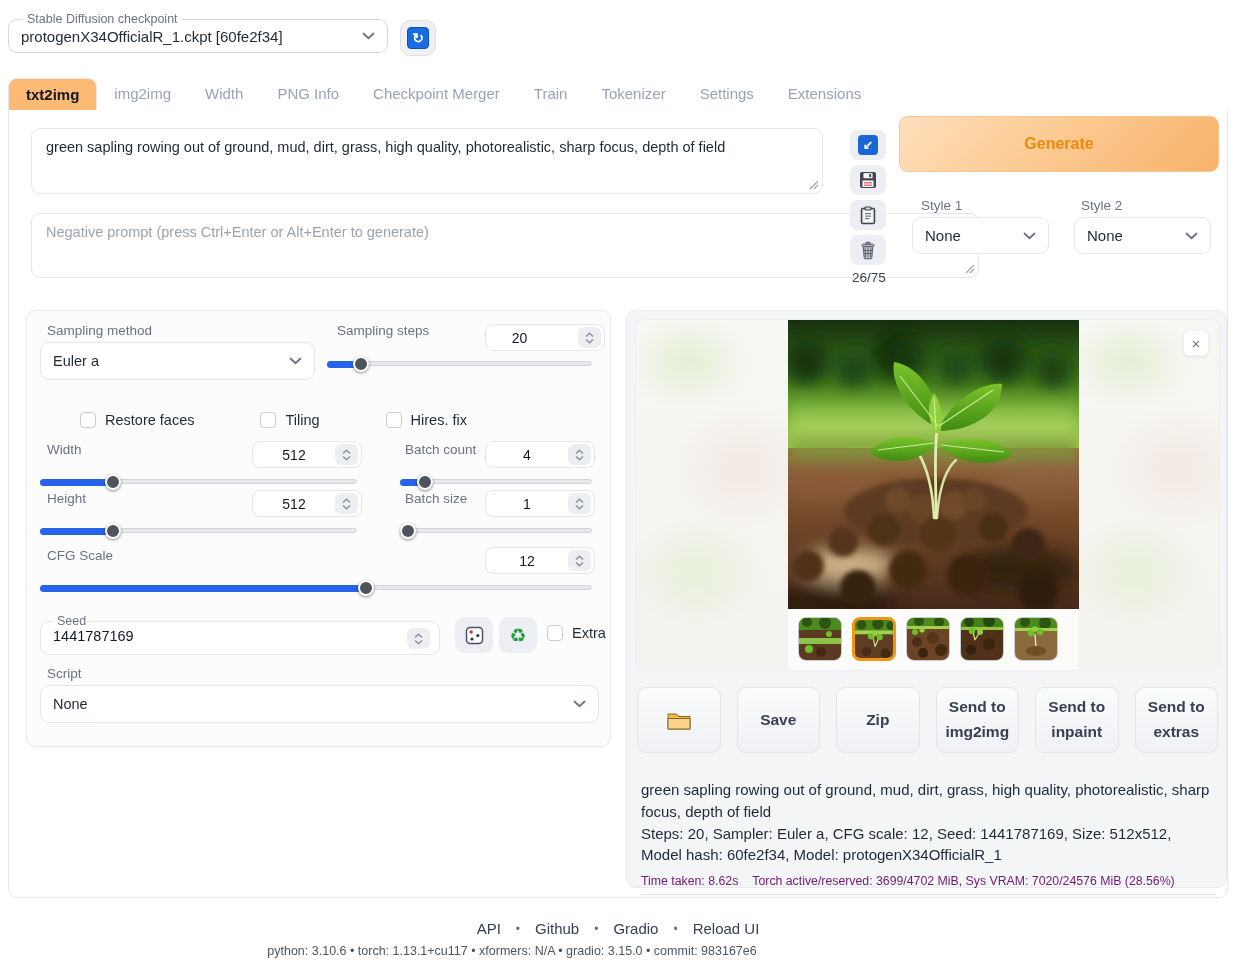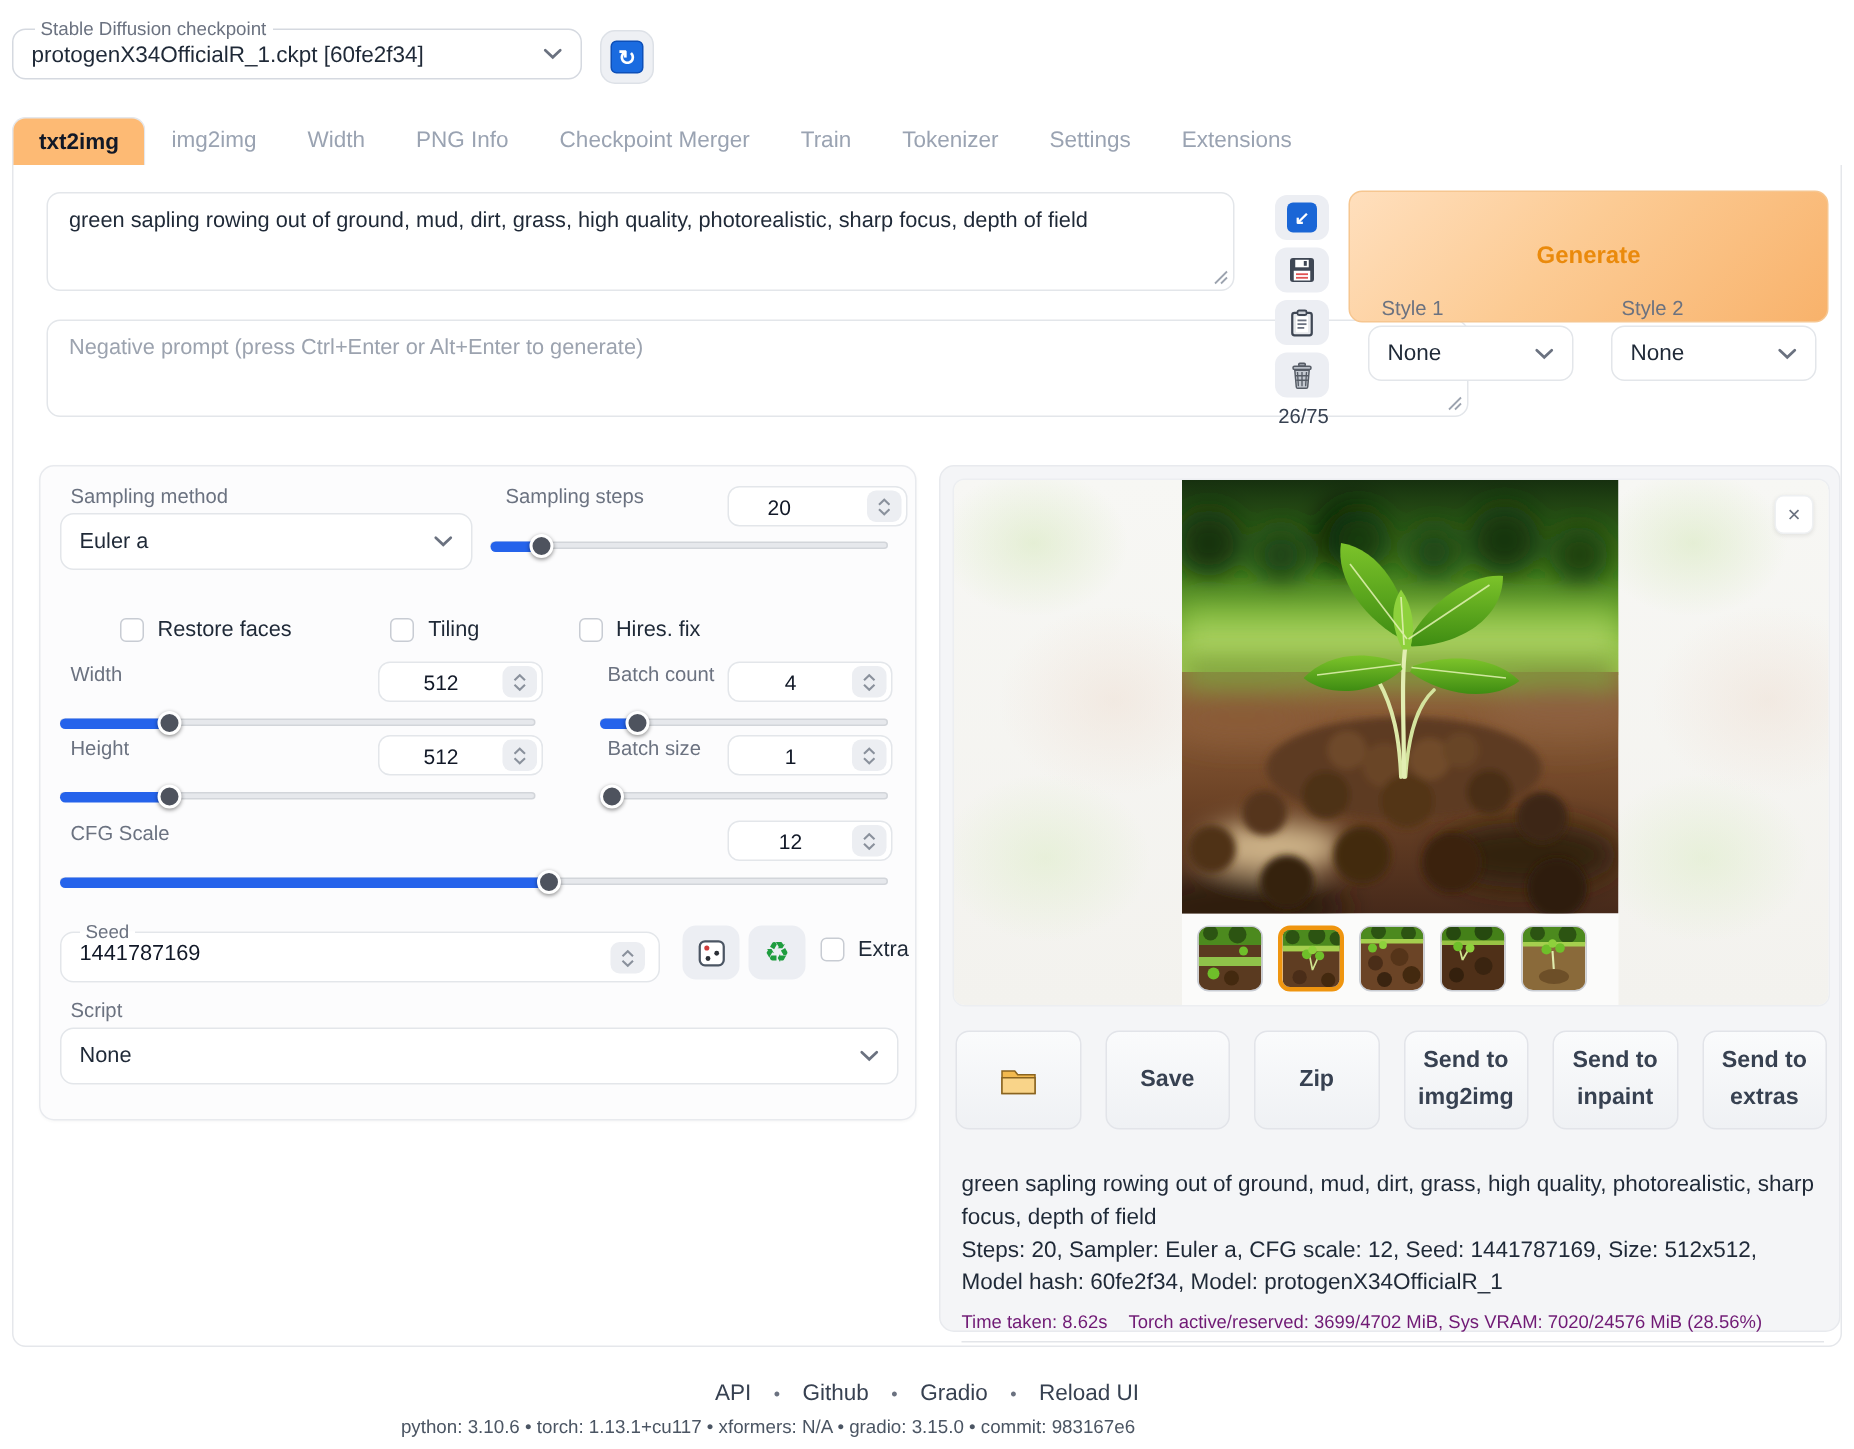--- a/index.html
+++ b/index.html
@@ -40,21 +40,21 @@
 
   
   .toolcol { position:absolute; left:841px; top:20px; width:38px; }
   .toolbtn { width:36px; height:30px; background:#eceef3; border:none; border-radius:8px;
     display:flex; align-items:center; justify-content:center; margin-bottom:5px; cursor:pointer; }
   .paste-inner { width:20px; height:20px; background:#1a66d6; border-radius:4px; color:#fff;
     font-size:12px; font-weight:bold; display:flex; align-items:center; justify-content:center; }
   .counter { width:38px; text-align:center; font-size:13.5px; color:#374151; margin-top:4px; }
 
   
-  .gen-btn { position:absolute; left:890px; top:17px; width:320px; height:88px;
+  .gen-btn { position:absolute; left:890px; top:6px; width:320px; height:56px;
     background:linear-gradient(135deg,#ffdfbd 0%,#fccb94 45%,#f8b26b 100%);
     border:1px solid #f6c690; border-radius:9px; font-family:inherit;
     font-size:16px; font-weight:bold; color:#ea8a0c; cursor:pointer; }
   .style-label { position:absolute; font-size:13.5px; color:#6b7280; }
   .dd { background:#fff; border:1px solid #e3e6ea; border-radius:9px; display:flex;
     align-items:center; justify-content:space-between; padding:0 12px; font-size:15px; color:#1f2937; cursor:pointer; }
   .dd-abs { position:absolute; height:37px; }
 
   
   .card { position:absolute; border:1px solid #e8eaee; border-radius:10px; }

